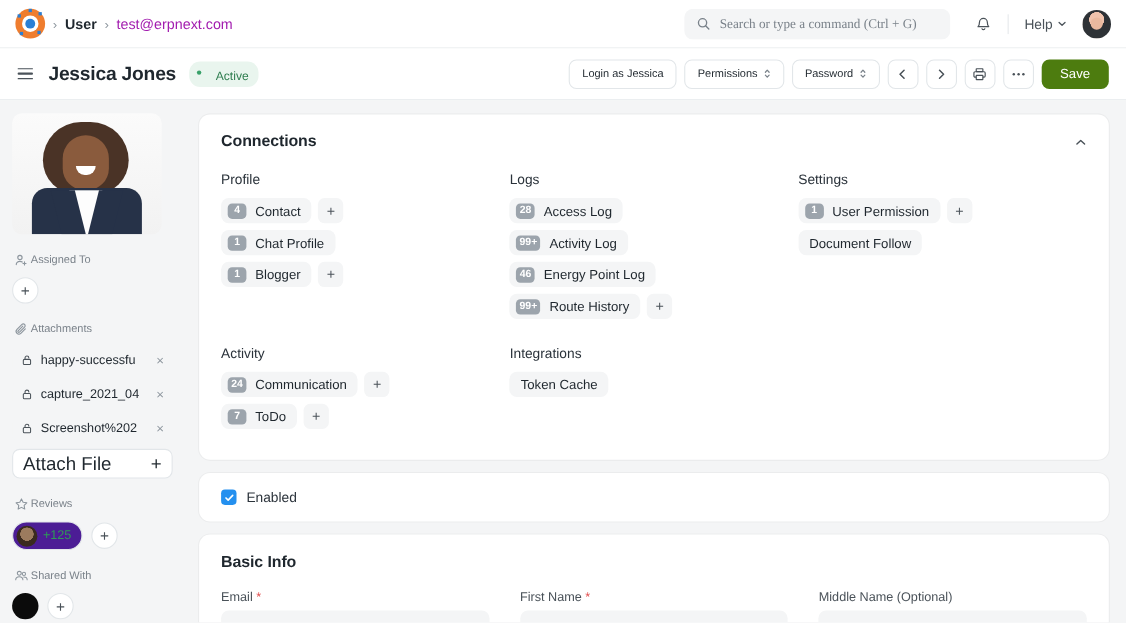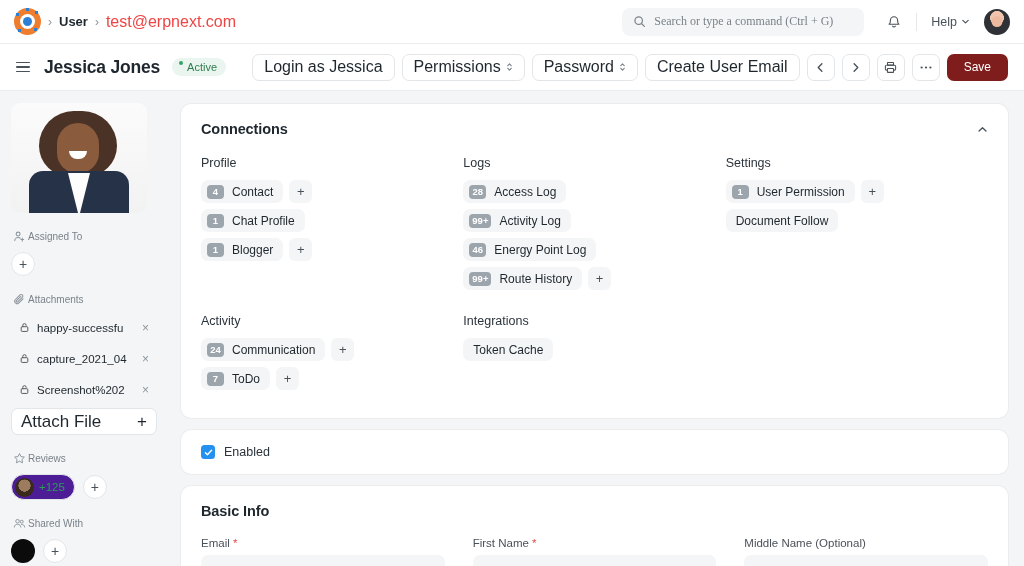--- a/index.html
+++ b/index.html
@@ -29,21 +29,21 @@
   }
   .logo .inner::after {
     content: ""; position: absolute; inset: 3px;
     border-radius: 50%; background: #2b7fd4;
   }
   .logo .dot {
     position: absolute; width: 3px; height: 3px; background: #2b7fd4;
   }
   .crumbsep { color: #8d969e; font-size: 12px; margin: 0 7px; }
   .crumb-user { font-size: 13px; font-weight: 600; color: #1f272e; cursor: pointer; }
-  .crumb-email { font-size: 16px; color: #ef4444; cursor: pointer; }
+  .crumb-email { font-size: 13px; color: #a21caf; cursor: pointer; }
 
   .nav-right { margin-left: auto; display: flex; align-items: center; gap: 0; }
   .searchbox {
     width: 242px; height: 28px; background: #f4f5f6; border-radius: 8px;
     display: flex; align-items: center; padding: 0 10px; gap: 8px;
     border: 1px solid transparent;
     font-family: Liberation Serif, serif;
   }
   .searchbox input {
     border: none; background: transparent; outline: none;
@@ -66,35 +66,35 @@
   
   .pagehead {
     height: 47px; background: #fff; border-bottom: 1px solid #ebeef0;
     display: flex; align-items: center; padding: 0 16px;
   }
   .hamburger { display: flex; flex-direction: column; gap: 3px; margin-right: 14px; cursor: pointer; }
   .hamburger span { width: 14px; height: 1.6px; background: #4a5259; border-radius: 1px; }
   .page-title { font-size: 17.5px; font-weight: 700; letter-spacing: -0.2px; }
   .badge-active {
     margin-left: 12px; background: #e9f5ee; color: #2e7d4f;
-    font-size: 11px; border-radius: 10px; padding: 3px 9px 3px 7px;
-    display: flex; align-items: flex-start; gap: 4px;
+    font-size: 11px; border-radius: 10px; padding: 8px 9px 3px 7px;
+    display: flex; align-items: flex-start; gap: 13px;
   }
   .badge-active .d { width: 4px; height: 4px; border-radius: 50%; background: #38a169; }
 
   .hdr-actions { margin-left: auto; display: flex; align-items: center; gap: 7px; }
   .btn {
     height: 27px; border: 1px solid #e2e6e9; background: #fff;
-    border-radius: 7px; font-size: 16px; color: #1f272e;
+    border-radius: 7px; font-size: 10px; color: #1f272e;
     padding: 0 11px; display: flex; align-items: center; gap: 5px;
     cursor: pointer; font-family: inherit; white-space: nowrap;
   }
   .btn.icon { width: 28px; padding: 0; justify-content: center; }
   .btn-primary {
-    height: 27px; background: #7f1d1d; color: #fff; border: none;
+    height: 27px; background: #4d7c0f; color: #fff; border: none;
     border-radius: 7px; font-size: 12px; font-weight: 500;
     padding: 0 17px; cursor: pointer; font-family: inherit;
   }
   .caret-ud { display: inline-block; font-size: 9px; line-height: 1; color: #7a828a; }
 
   
   .body { display: flex; height: calc(566px - 44px - 47px); }
 
   
   .sidebar { width: 168px; flex: none; padding: 12px 11px 0 11px; overflow: hidden; }
@@ -256,23 +256,20 @@
       </span>
     </button>
     <button class="btn">
       <span>Password</span>
       <span class="caret-ud">
         <svg width="7" height="12" viewBox="0 0 8 14" fill="none" stroke="#7a828a" stroke-width="1.3">
           <path d="M2 5.5L4 3.3 6 5.5M2 8.5L4 10.7 6 8.5" stroke-linecap="round" stroke-linejoin="round"></path>
         </svg>
       </span>
     </button>
-    <button class="btn">
-      <span>Create User Email</span>
-    </button>
     <button class="btn icon">
       <svg width="11" height="11" viewBox="0 0 12 12" fill="none" stroke="#4a5259" stroke-width="1.5">
         <path d="M7.5 2L3.5 6l4 4" stroke-linecap="round" stroke-linejoin="round"></path>
       </svg>
     </button>
     <button class="btn icon">
       <svg width="11" height="11" viewBox="0 0 12 12" fill="none" stroke="#4a5259" stroke-width="1.5">
         <path d="M4.5 2l4 4-4 4" stroke-linecap="round" stroke-linejoin="round"></path>
       </svg>
     </button>

